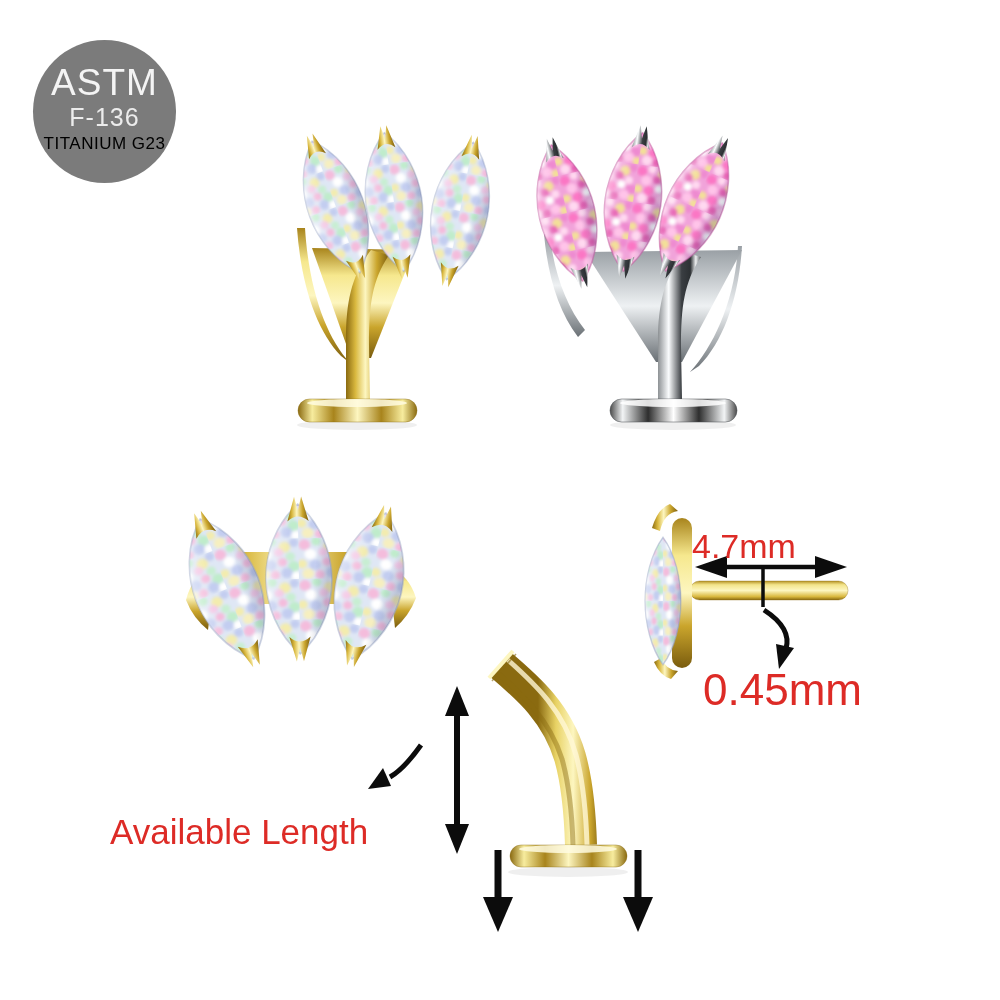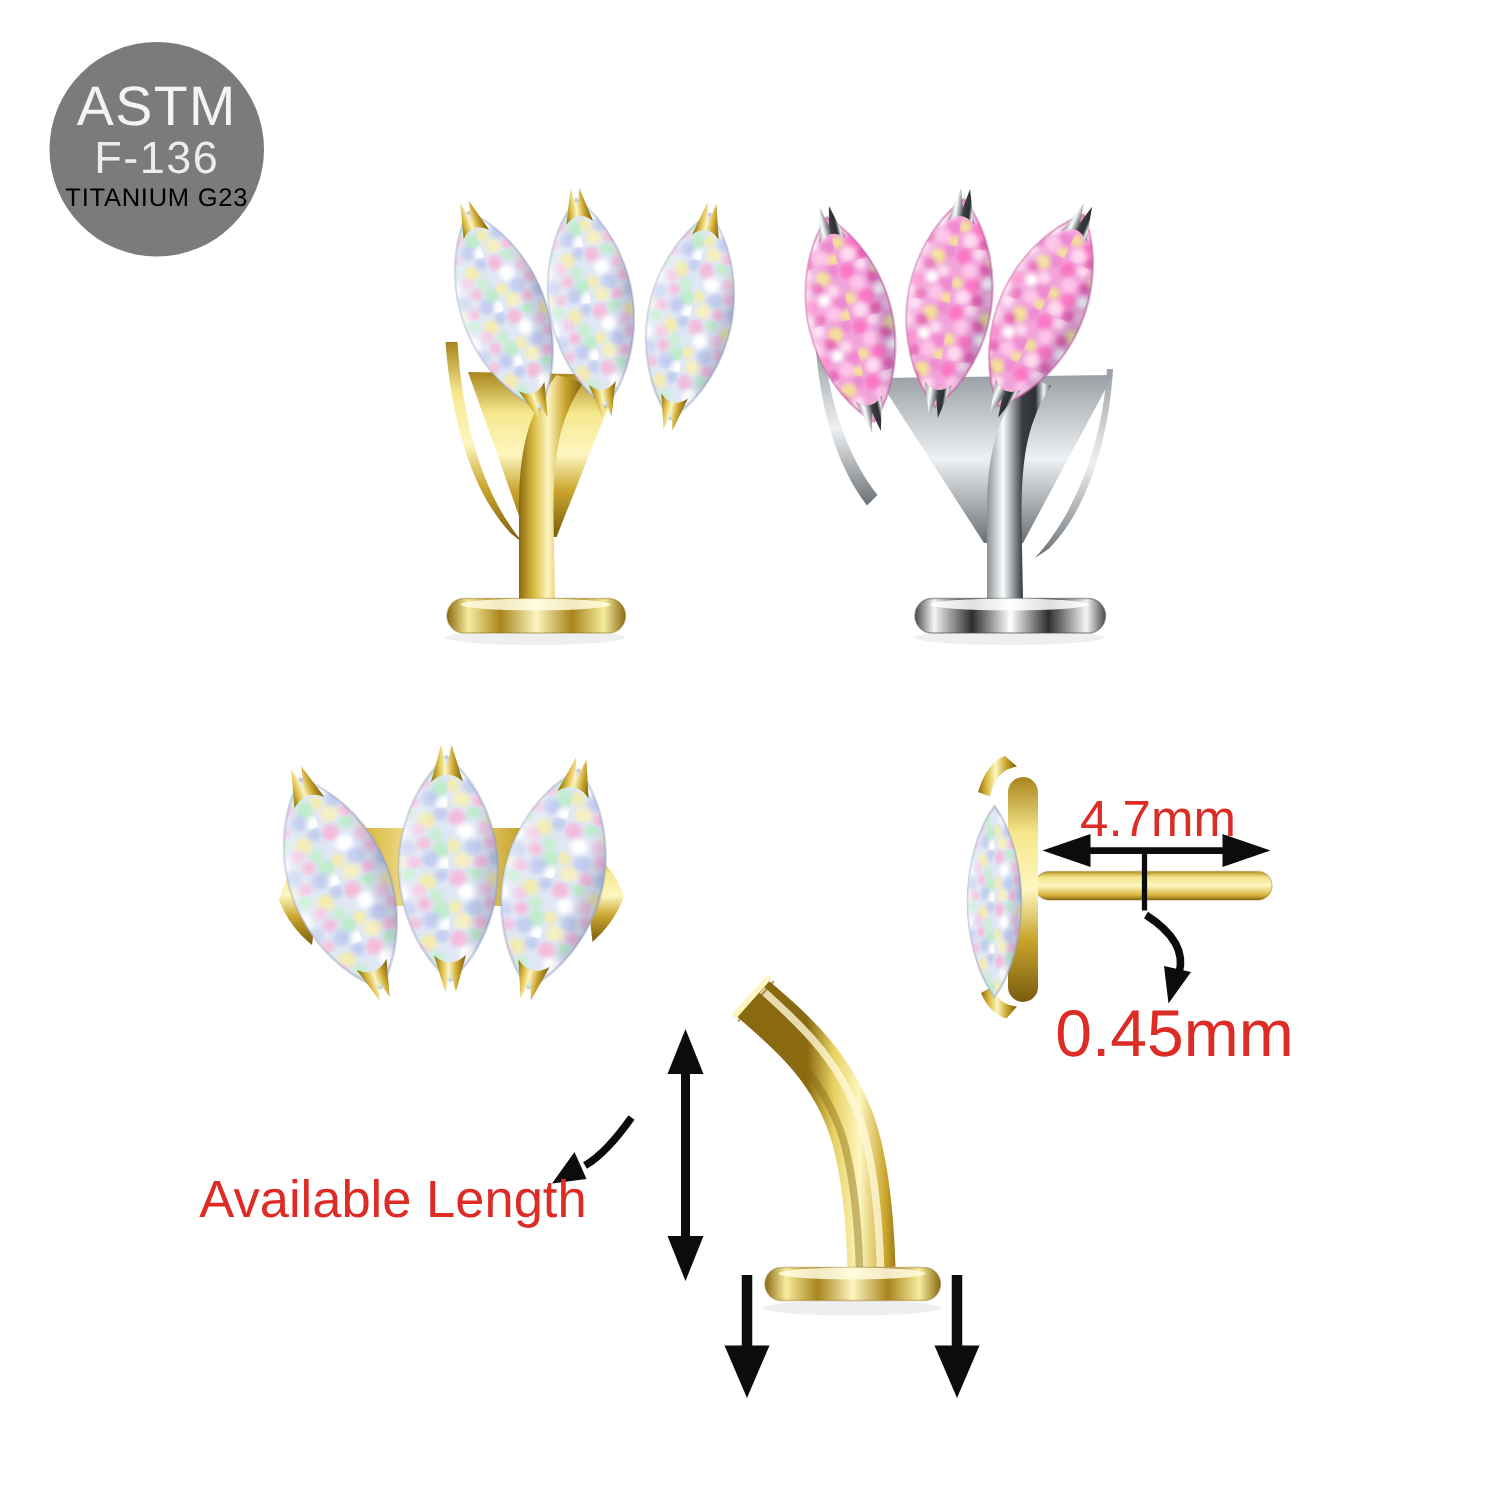--- a/index.html
+++ b/index.html
@@ -2,35 +2,35 @@
 <html style="--badge_bg: #7b7b7b; --annotation_red: #dd2b26; --arrow_black: #0c0c0c; --gold: #d4af37; --silver: #c0c3c7; --opal_white: #dfe7f5; --opal_pink: #f1a3da;"><head>
 <meta charset="utf-8">
 <style>
   html,body{margin:0;padding:0;background:#ffffff;}
   #stage{
     position:relative;width:1000px;height:1000px;background:#ffffff;overflow:hidden;
     font-family:"Liberation Sans", sans-serif;
   }
   #art{position:absolute;left:0;top:0;}
   .badge{
-    position:absolute;left:33px;top:28px;width:143px;height:143px;border-radius:50%;
+    position:absolute;left:33px;top:40px;width:143px;height:143px;border-radius:50%;
     background:var(--badge_bg,#7b7b7b);color:#f4f4f4;display:flex;flex-direction:column;
     align-items:center;justify-content:center;text-align:center;padding-bottom:6px;box-sizing:border-box;
   }
   .badge .b1{font-size:37px;line-height:41px;letter-spacing:1px;}
-  .badge .b2{font-size:30px;line-height:29px;letter-spacing:1px;color:#ececec;}
+  .badge .b2{font-size:25px;line-height:29px;letter-spacing:1px;color:#ececec;}
   .badge .b3{font-size:17px;line-height:23px;letter-spacing:.5px;color:#000000;}
   .red{
     position:absolute;color:var(--annotation_red,#dd2b26);font-size:34px;line-height:38px;
-    text-align:center;white-space:nowrap;
+    white-space:nowrap;
   }
   .lab47{left:692px;top:527px;width:160px;}
   .lab045{left:703px;top:671px;width:160px;font-size:44px;}
   .lab16{left:488px;top:889px;width:160px;}
-  .labavail{left:110px;top:780px;width:304px;font-size:35px;line-height:39px;}
+  .labavail{left:110px;top:812px;width:304px;font-size:35px;line-height:39px;}
 </style>
 </head>
 <body>
 
 <div id="stage">
 
   <svg id="art" width="1000" height="1000" viewBox="0 0 1000 1000">
     <defs>
 
       <linearGradient id="gV" x1="0" y1="0" x2="0" y2="1">

